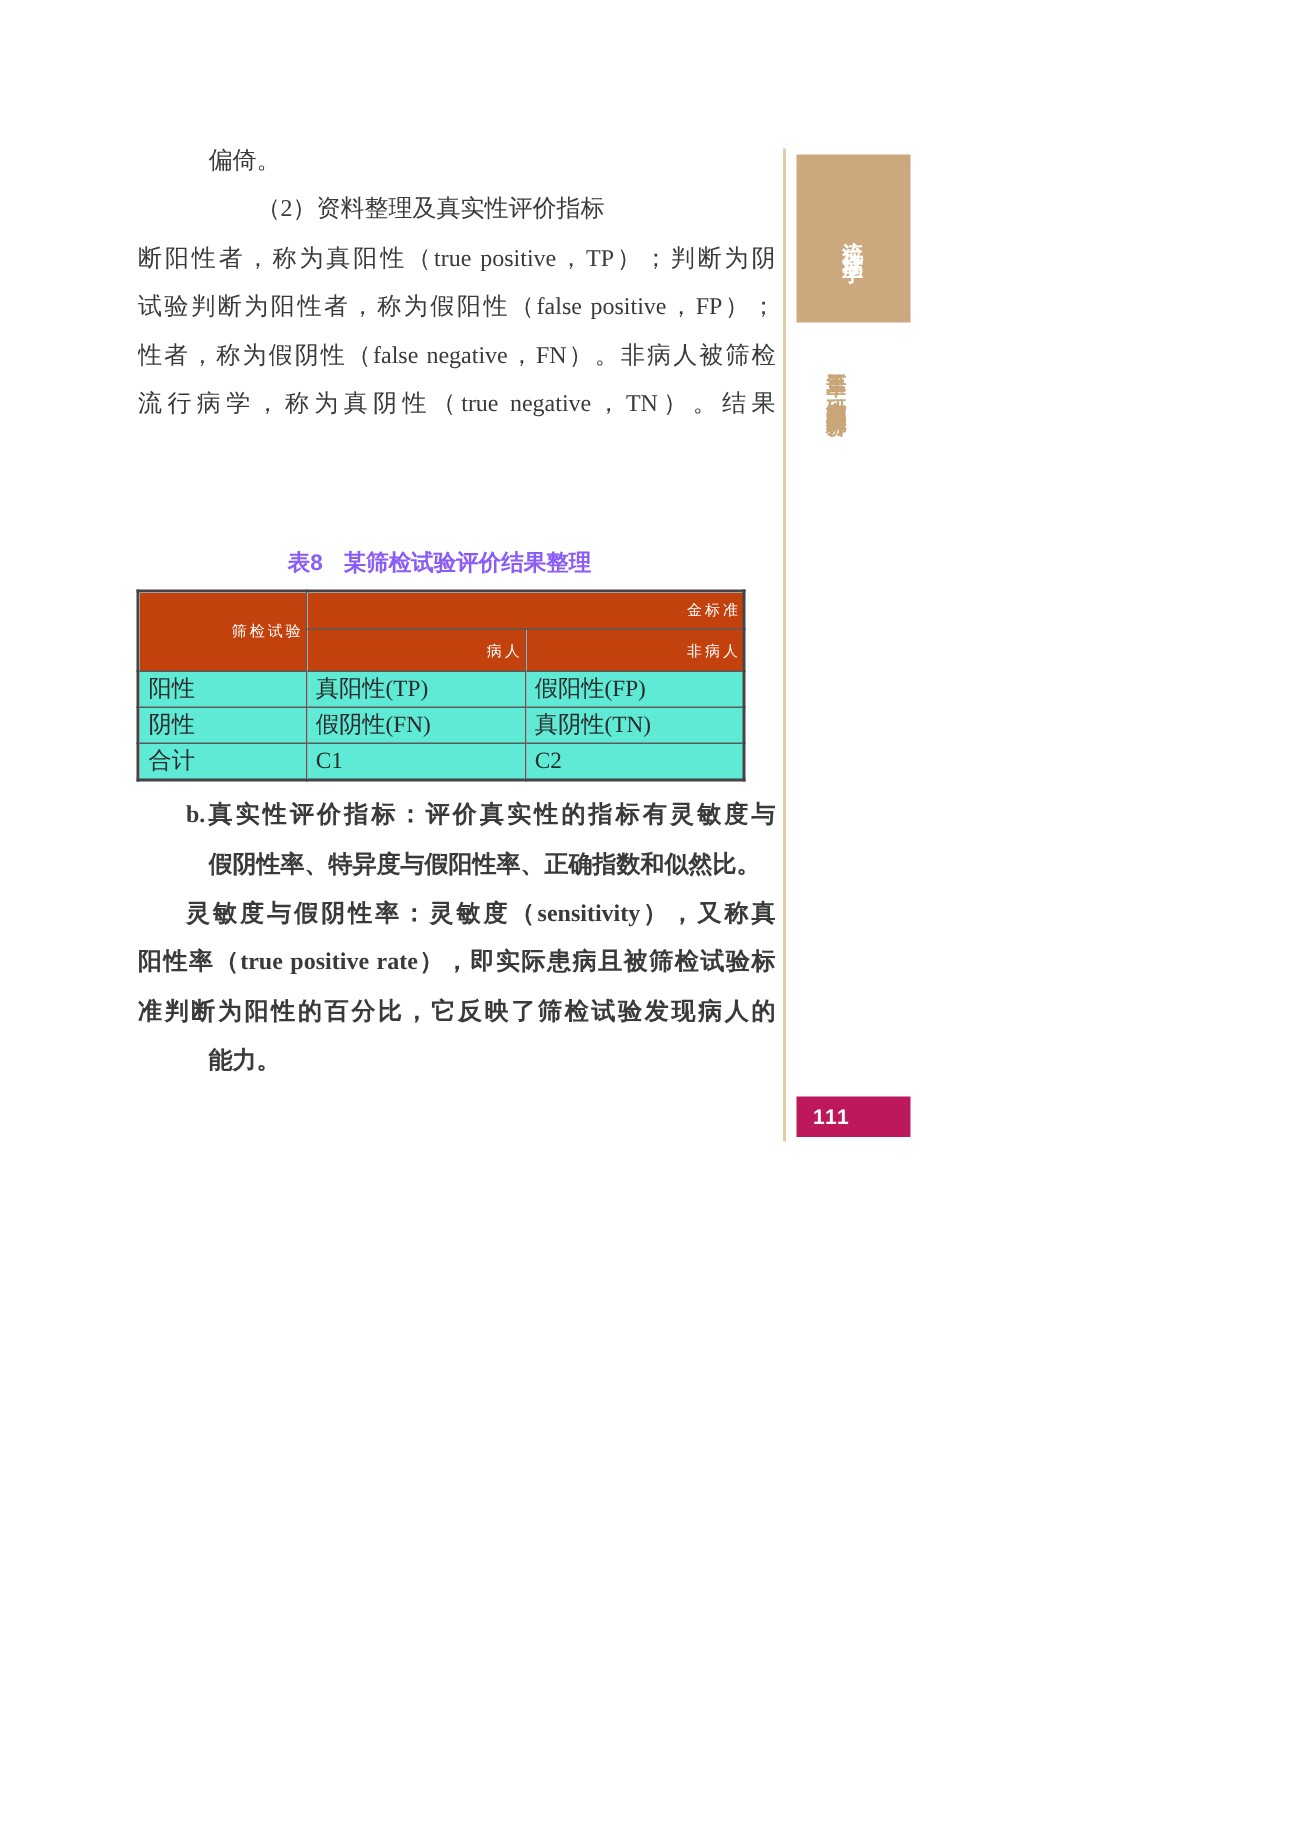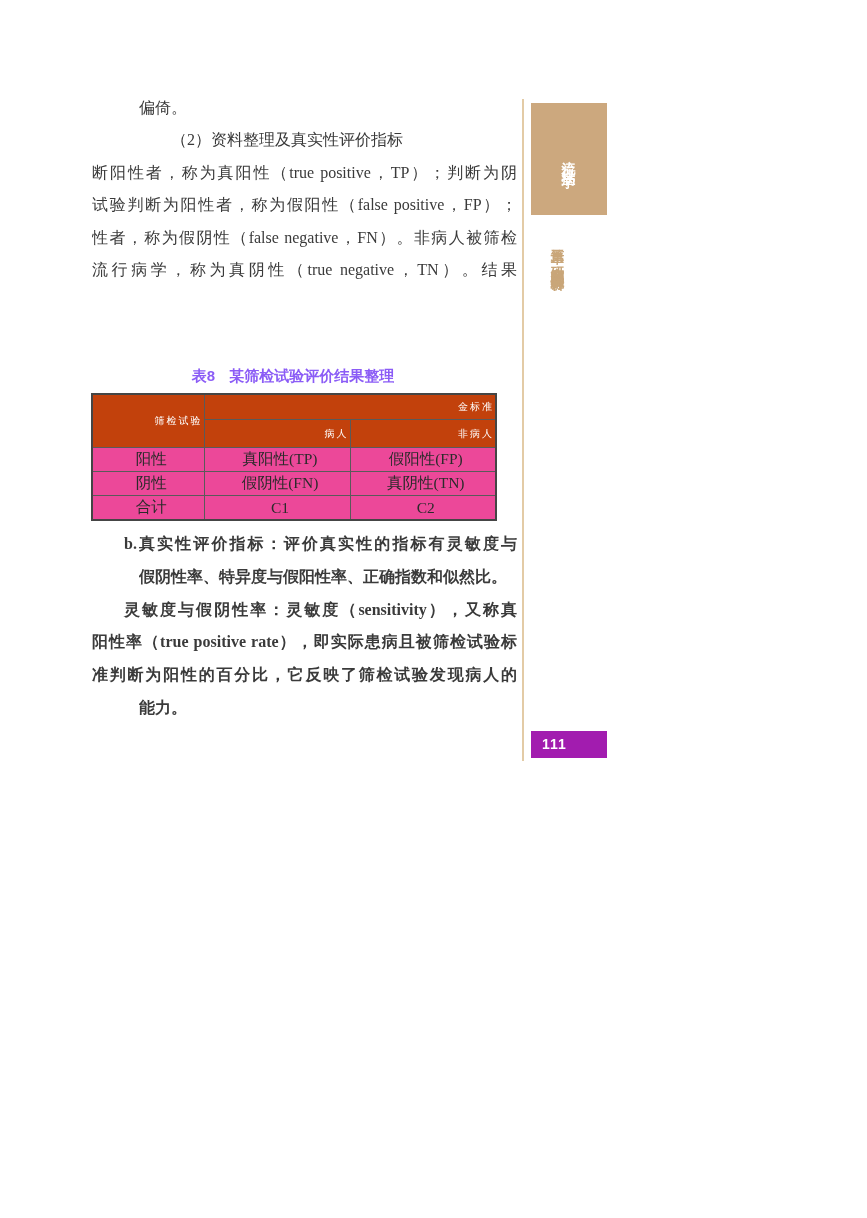--- a/index.html
+++ b/index.html
@@ -40,22 +40,22 @@
     border:1.5px solid #5a5a5a;overflow:hidden;white-space:nowrap;
   }
   table.screen th{
     background:#c2410c;color:#ffffff;
     font-family:"Liberation Sans","DejaVu Sans",sans-serif;
     font-weight:500;font-size:10px;letter-spacing:2px;text-align:right;
   }
   tr.hrow1 th{height:22px;}
   tr.hrow2 th{height:25px;}
   table.screen td{
-    background:#ec4899;color:#2b2b2b;font-size:15.5px;
-    height:23px;padding:0 0 0 6px;text-align:center;
+    background:#5eead4;color:#2b2b2b;font-size:15.5px;
+    height:23px;padding:0 0 0 6px;text-align:left;
   }
   
   .side-rule{
     position:absolute;left:522px;top:99px;width:2px;height:662px;
     background:#e3cba6;
   }
   .side-book{
     position:absolute;left:531px;top:103px;width:76px;height:112px;
     background:#cca87e;display:flex;align-items:center;justify-content:center;
   }
@@ -65,21 +65,21 @@
     font-weight:bold;font-size:14px;letter-spacing:5px;color:#ffffff;
   }
   .side-chapter{
     position:absolute;left:548px;top:238px;height:250px;
     writing-mode:vertical-rl;text-orientation:upright;
     font-family:"Liberation Sans","DejaVu Sans",sans-serif;
     font-weight:bold;font-size:13.5px;letter-spacing:1px;color:#c9a679;
   }
   .side-page{
     position:absolute;left:531px;top:731px;width:76px;height:27px;
-    background:#a21caf;color:#ffffff;
+    background:#be185d;color:#ffffff;
     font-family:"Liberation Sans","DejaVu Sans",sans-serif;
     font-weight:bold;font-size:14px;line-height:27px;
     padding-left:11px;box-sizing:border-box;letter-spacing:1px;
   }
 </style>
 </head>
 <body>
 
 <div class="textblock" id="block1">
   <div class="tline last">偏倚。</div>

